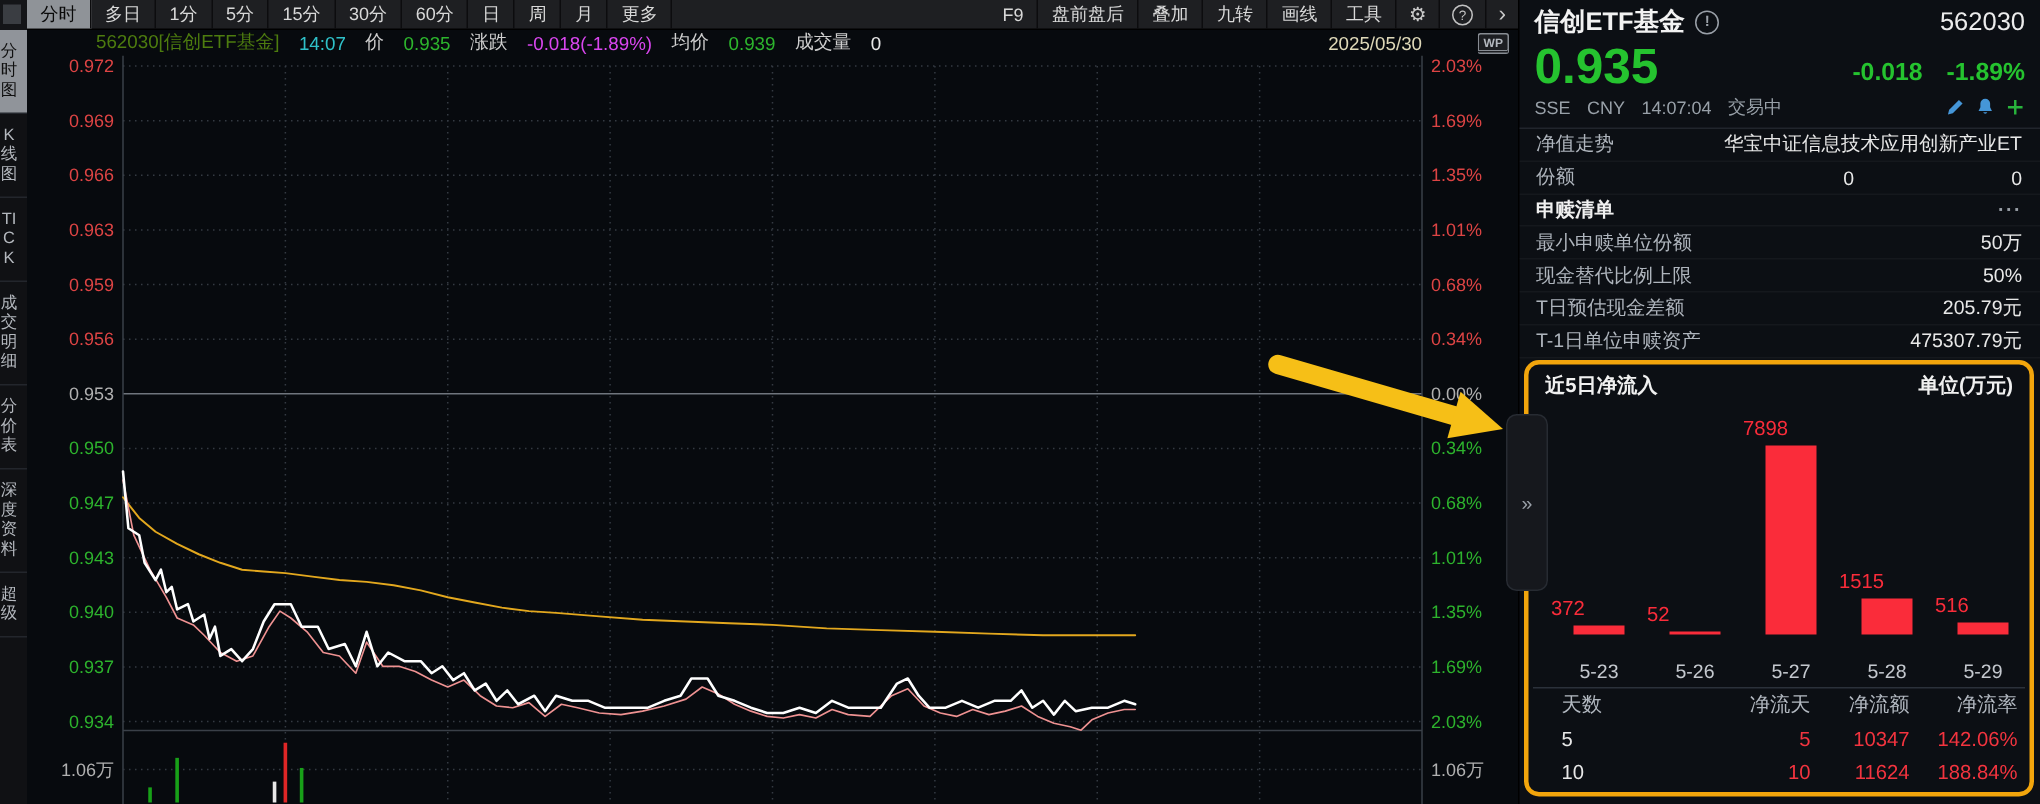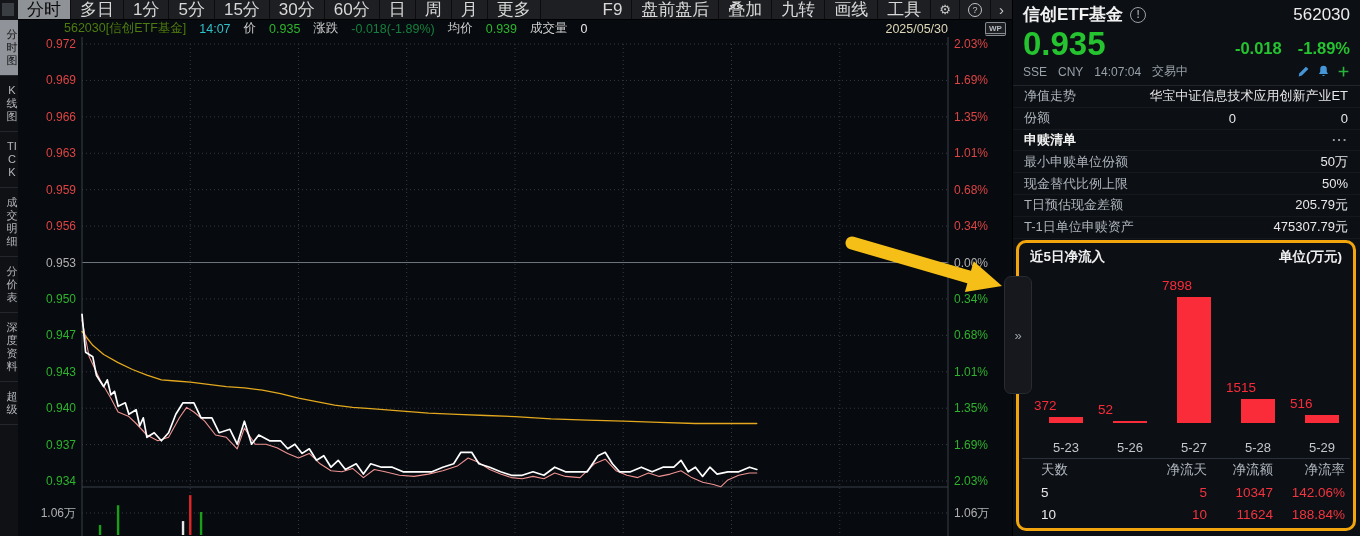--- a/index.html
+++ b/index.html
@@ -3,31 +3,31 @@
 <meta charset="utf-8">
 <style>
   html,body{margin:0;padding:0;background:#04060a;}
   #page{position:relative;width:1360px;height:536px;overflow:hidden;background:#070a0e;
         font-family:"Liberation Sans","DejaVu Sans",sans-serif;color:#ddd;-webkit-font-smoothing:antialiased;}
   
   #corner{position:absolute;left:0;top:0;width:18px;height:20px;background:#141518;}
   #corner .sq{position:absolute;left:2px;top:3px;width:12px;height:13px;background:#3a3d42;}
   #toolbar{position:absolute;left:18px;top:0;width:994px;height:20px;background:#1e1f22;
            display:flex;align-items:stretch;border-bottom:1px solid #000;box-sizing:border-box;}
-  .tb-item{display:flex;align-items:center;padding:0 9px;font-size:17px;color:#d8d8d8;
+  .tb-item{display:flex;align-items:center;padding:0 9px;font-size:12px;color:#d8d8d8;
            border-right:1px solid #0c0c0e;white-space:nowrap;cursor:default;}
   .tb-item.sel{background:#8f9398;color:#0a0a0a;}
   .tb-spacer{flex:1;}
   .tb-ico{display:flex;align-items:center;justify-content:center;padding:0 8px;border-right:1px solid #0c0c0e;color:#c9c9c9;font-size:13px;}
   .helpc{width:12px;height:12px;border:1px solid #c2c2c2;border-radius:50%;font-size:9px;line-height:12px;
          text-align:center;color:#c2c2c2;}
   
   #sidebar{position:absolute;left:0;top:20px;width:18px;height:516px;background:#101114;
            display:flex;flex-direction:column;overflow:hidden;}
-  .side-item{width:18px;padding:8px 0;border-bottom:1px solid #23262c;display:flex;justify-content:flex-end;
+  .side-item{width:18px;padding:8px 0;border-bottom:1px solid #23262c;display:flex;justify-content:flex-start;
              font-size:11px;line-height:13px;color:#b4b8be;}
   .side-item span{display:block;width:12px;word-break:break-all;text-align:center;}
   .side-item.sel{background:#90949a;color:#101010;}
   
   #chart-header{position:absolute;left:18px;top:20px;width:994px;height:17px;display:flex;gap:13px;
                 align-items:center;font-size:12.5px;padding-left:46px;box-sizing:border-box;white-space:nowrap;}
   #ch-date{position:absolute;right:64px;top:2px;color:#ded8b8;}
   #wp-badge{position:absolute;right:6px;top:2px;width:21px;height:14px;border:1px solid #878c93;border-radius:2px;
             background:#1c1e22;color:#b3b8bf;font-size:8px;font-weight:bold;display:flex;align-items:center;
             justify-content:center;border-bottom:3px double #878c93;box-sizing:border-box;margin-left:47px;}
@@ -143,21 +143,21 @@
         <span>超级</span>
       </div>
     </div>
 
   <div id="chart-header">
     <span style="color: #4d7c0f; text-align: right;">562030[信创ETF基金]</span>
       <span style="color: rgb(47, 193, 201);">14:07</span>
       <span style="color: rgb(207, 207, 207);">价</span>
       <span style="color: rgb(45, 181, 45);">0.935</span>
       <span style="color: rgb(207, 207, 207);">涨跌</span>
-      <span style="color: #15803d;">-0.018(-1.89%)</span>
+      <span style="color: #d946ef;">-0.018(-1.89%)</span>
       <span style="color: rgb(207, 207, 207);">均价</span>
       <span style="color: rgb(45, 181, 45);">0.939</span>
       <span style="color: rgb(207, 207, 207);">成交量</span>
       <span style="color: rgb(232, 232, 232);">0</span>
       <span id="ch-date">2025/05/30</span>
     <span id="wp-badge">WP</span>
   </div>
 
   <svg id="plot" viewBox="0 0 994 499">
       <line x1="64" y1="7" x2="930" y2="7" stroke="#343a42" stroke-width="1" stroke-dasharray="1,3"></line>

